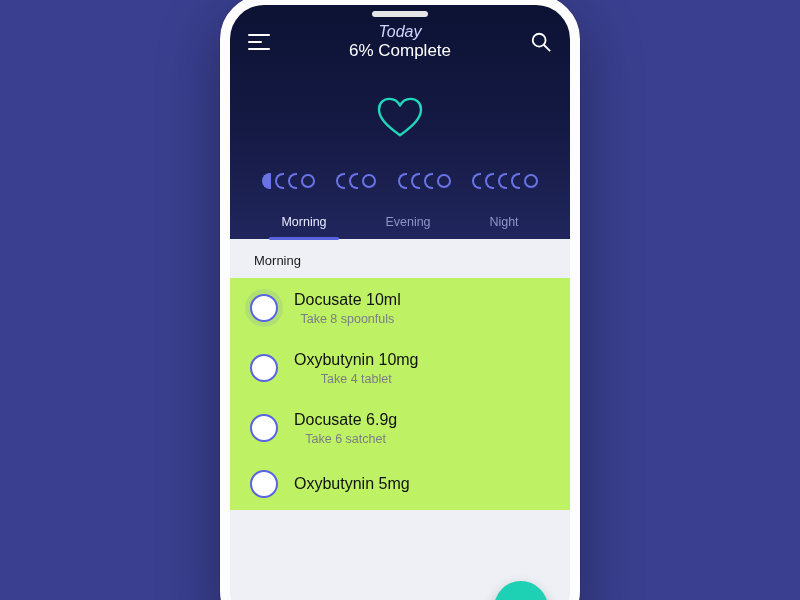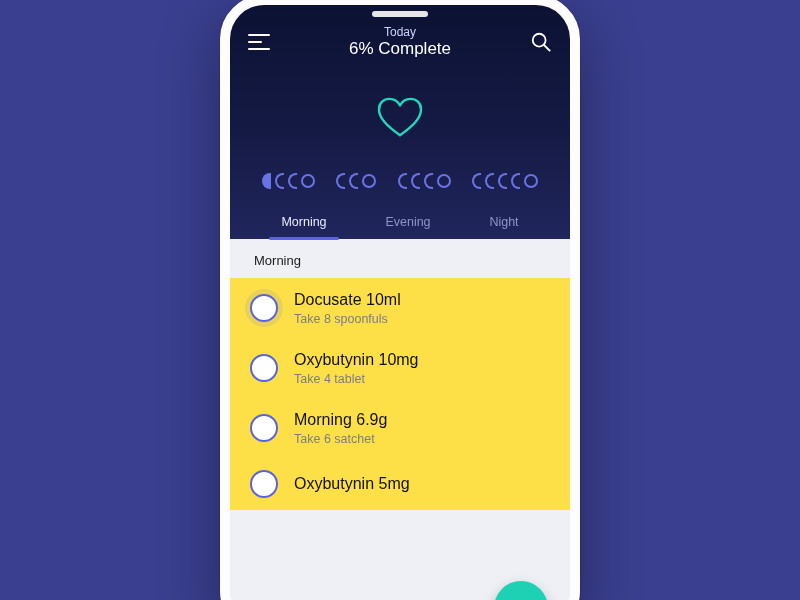--- a/index.html
+++ b/index.html
@@ -48,21 +48,21 @@
     align-items: center;
     justify-content: space-between;
     height: 34px;
   }
   .burger { width: 22px; height: 16px; display:flex; flex-direction:column; justify-content:space-between; cursor:pointer;}
   .burger span { display:block; height:2px; background:#fff; border-radius:1px;}
   .burger span:nth-child(1){width:100%}
   .burger span:nth-child(2){width:65%}
   .burger span:nth-child(3){width:100%}
   .title-block { text-align:center; line-height:1.2; }
-  .title-small { font-size: 12px; color: #cfd3ff; }
+  .title-small { font-size: 16px; color: #cfd3ff; font-style: italic; }
   .title-main { font-size: 17px; font-weight: 400; color:#fff;text-align:right; }
   .search { width:22px; height:22px; cursor:pointer; }
   .heart-wrap { display:flex; justify-content:center; padding: 38px 0 34px 0; }
   .heart svg { width: 46px; height: 42px; display:block; }
   .dots-row {
     display:flex; justify-content:space-between; padding: 0 14px 18px 14px;
   }
   .dot-group { display:flex; gap:4px; align-items:center; }
   .pill {
     width: 9px; height: 16px;
@@ -99,21 +99,21 @@
   .content {
     flex: 1 1 auto;
     background: #eef0f5;
     overflow: hidden;
   }
   .section-label {
     font-size: 13px; color:#1a1a1a;
     padding: 14px 24px 10px 24px;
     background:#eef0f5;
   }
-  .list { background:#fde047; }
+  .list { background:#bef264;text-align:center; }
   .row {
     display:flex; align-items:center; gap:16px;
     padding: 12px 20px;
   }
   .check {
     width: 28px; height:28px; border:2px solid #5a63e0; border-radius:50%;
     flex:0 0 28px; cursor:pointer; background:#fff;
   }
   .check.halo { box-shadow: 0 0 0 5px rgba(90,99,224,0.12); }
   .med-name { font-size: 16px; color:#111; line-height:1.25; }
@@ -211,21 +211,21 @@
           <div class="row">
             <div class="check"></div>
             <div>
               <div class="med-name">Oxybutynin 10mg</div>
               <div class="med-sub">Take 4 tablet</div>
             </div>
           </div>
           <div class="row">
             <div class="check"></div>
             <div>
-              <div class="med-name">Morning 6.9g</div>
+              <div class="med-name">Docusate 6.9g</div>
               <div class="med-sub">Take 6 satchet</div>
             </div>
           </div>
           <div class="row">
             <div class="check"></div>
             <div>
               <div class="med-name">Oxybutynin 5mg</div>
             </div>
           </div>
         </div>

